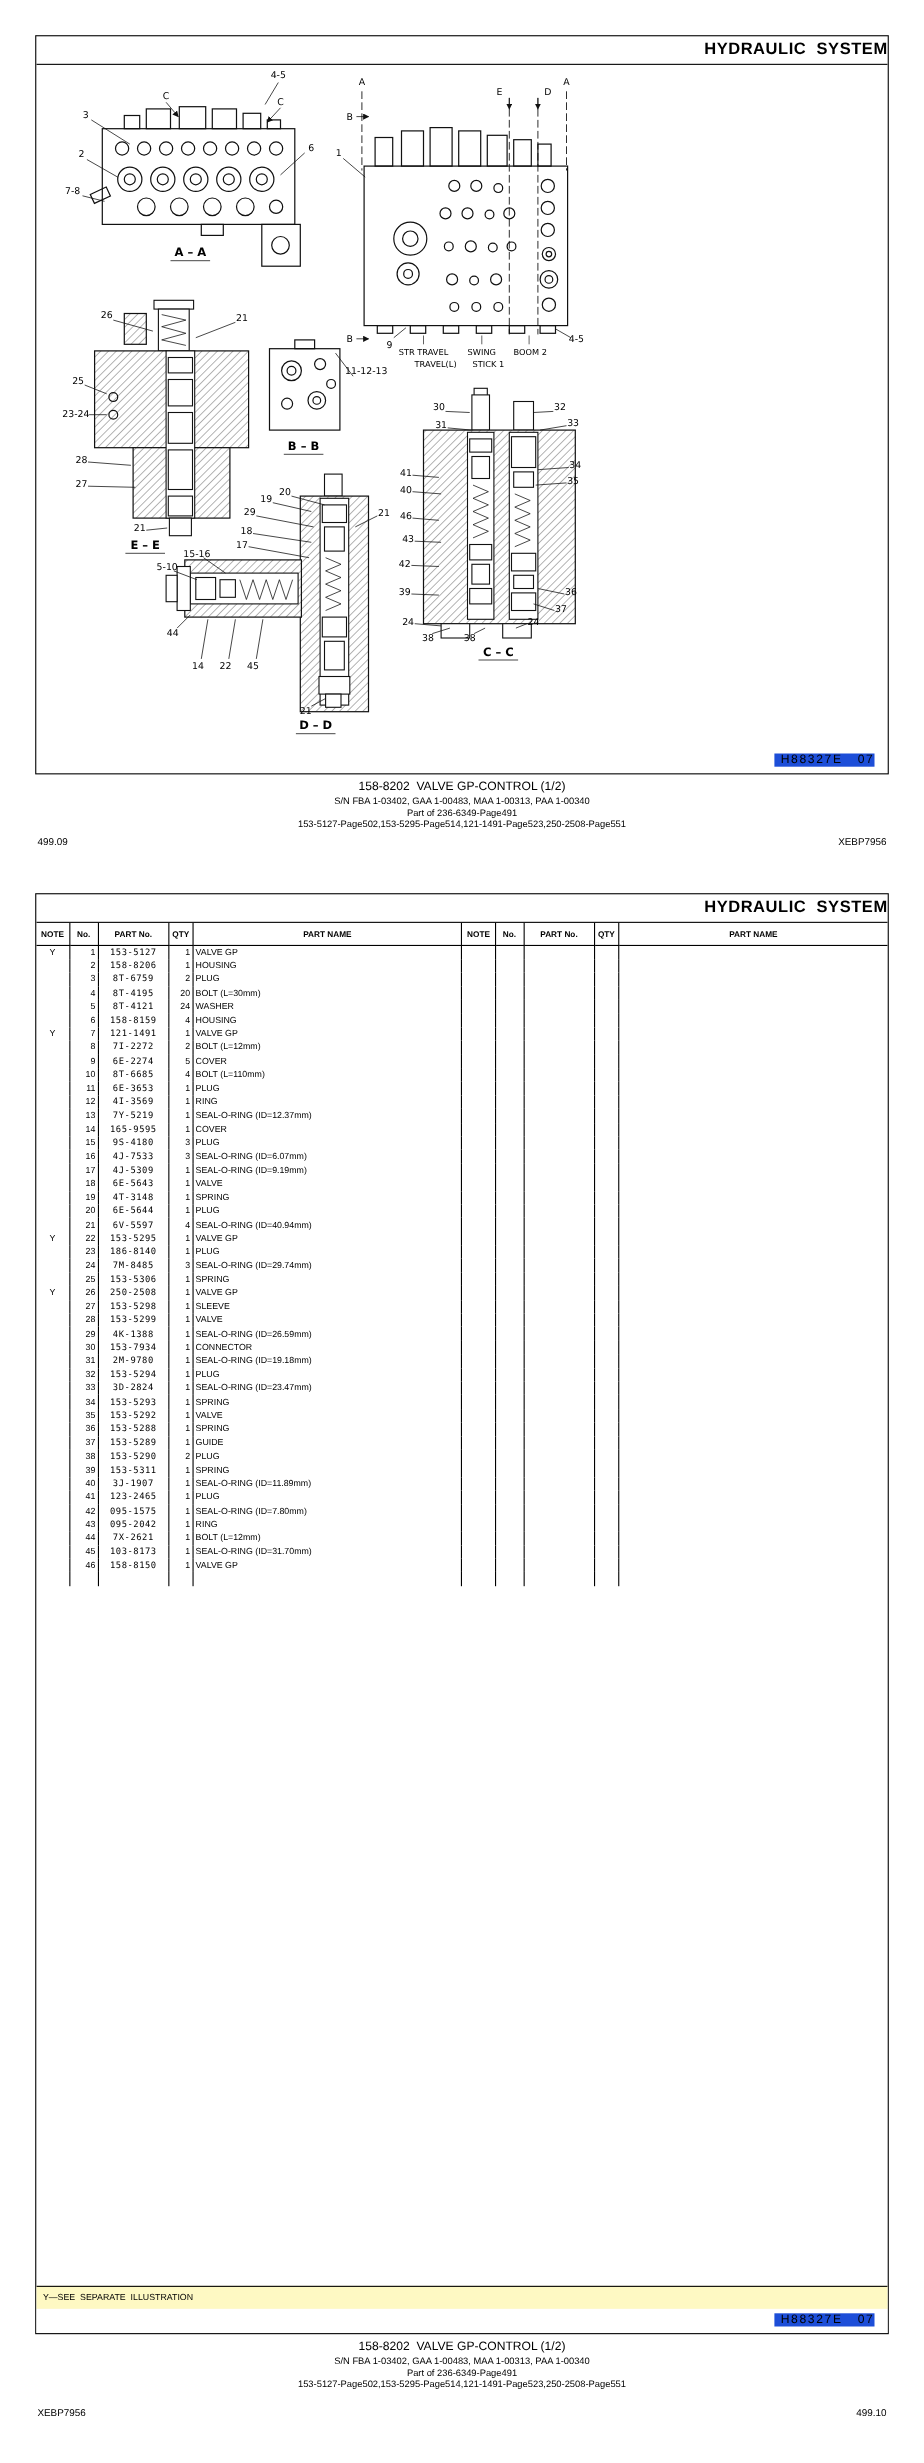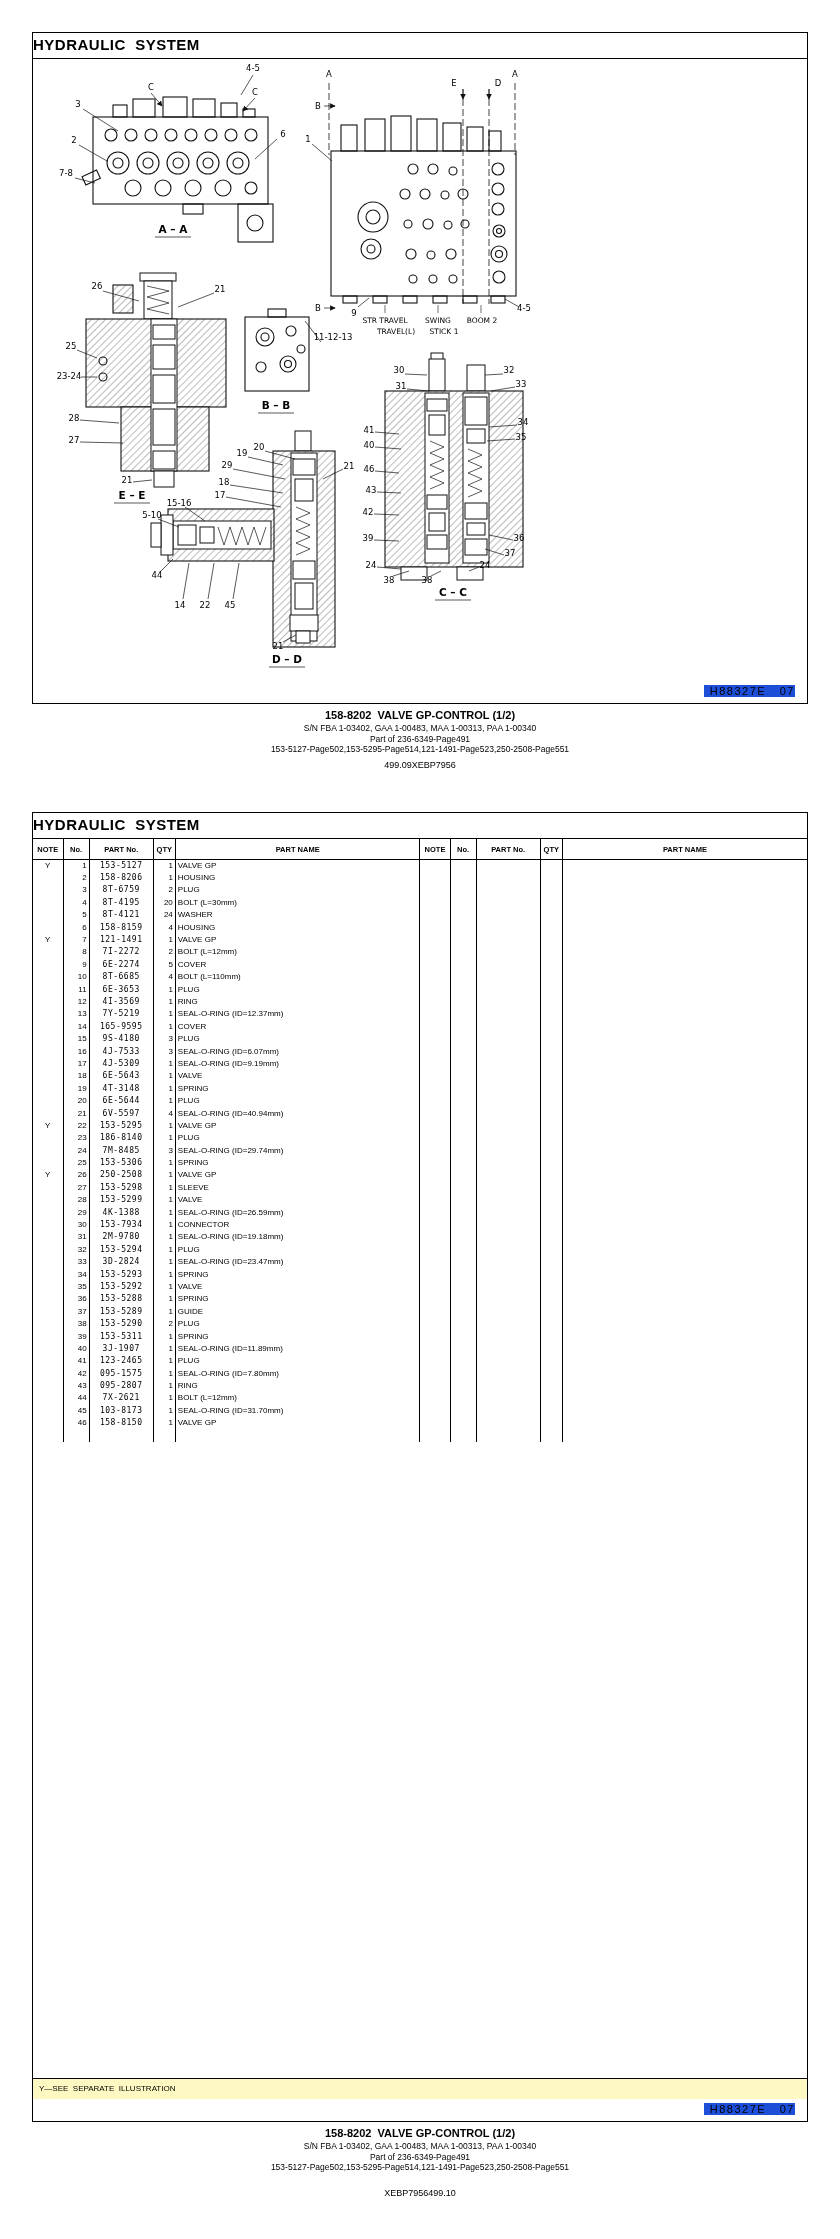--- a/index.html
+++ b/index.html
@@ -2,29 +2,29 @@
 <html><head>
 <meta charset="utf-8">
 <style>
   *{box-sizing:border-box}
   html,body{margin:0;padding:0}
   body{width:840px;height:2239px;background:#fff;color:#000;position:relative;
        font-family:"Liberation Sans",sans-serif;}
   .page-box{position:absolute;left:32px;width:776px;border:1.8px solid #000;background:#fff;overflow:hidden}
   #page1{top:32px;height:672px}
   #page2{top:812px;height:1310px}
-  .page-title{height:26px;line-height:24px;text-align:left;font-weight:bold;font-size:15px;
+  .page-title{height:26px;line-height:24px;text-align:right;font-weight:bold;font-size:15px;
               letter-spacing:.5px;border-bottom:1.6px solid #000;white-space:pre}
   .doc-ref{position:absolute;right:12px;bottom:6px;font-size:11px;letter-spacing:1.5px;white-space:pre;background:#1d4ed8;padding-left:6px}
   .caption{position:absolute;left:32px;width:776px;text-align:center}
   #caption1{top:709px}
   #caption2{top:2127px}
-  .caption .l1{font-size:11px;font-weight:bold;white-space:pre;margin-bottom:2px}
+  .caption .l1{font-size:11px;font-weight:normal;white-space:pre;margin-bottom:2px}
   .caption .ln{font-size:8.5px;line-height:10.5px}
-  .page-footer{position:absolute;left:32px;width:776px;display:flex;justify-content:center;font-size:9px;padding:0 2px}
+  .page-footer{position:absolute;left:32px;width:776px;display:flex;justify-content:space-between;font-size:9px;padding:0 2px}
   #footer1{top:760px}
   #footer2{top:2188px}
   
   #parts-table{width:100%;border-collapse:collapse;table-layout:fixed}
   #parts-table th{font-weight:bold;font-size:7.5px;padding:6px 0 5px;border-bottom:1.2px solid #000;white-space:nowrap;overflow:hidden}
   #parts-table td{font-size:8px;height:12.4px;padding:0 2px;line-height:10px;overflow:hidden;white-space:nowrap}
   #parts-table td,#parts-table th{border-right:1px solid #000}
   #parts-table td:last-child,#parts-table th:last-child{border-right:none}
   .c-note{text-align:center}
   .c-no{text-align:right;padding-right:4px}
@@ -898,21 +898,21 @@
           <td class="c-name">SEAL-O-RING (ID=7.80mm)</td>
           <td class="c-note"></td>
           <td class="c-no"></td>
           <td class="c-part"></td>
           <td class="c-qty"></td>
           <td class="c-name"></td>
         </tr>
         <tr>
           <td class="c-note"></td>
           <td class="c-no">43</td>
-          <td class="c-part">095-2807</td>
+          <td class="c-part">095-2042</td>
           <td class="c-qty">1</td>
           <td class="c-name">RING</td>
           <td class="c-note"></td>
           <td class="c-no"></td>
           <td class="c-part"></td>
           <td class="c-qty"></td>
           <td class="c-name"></td>
         </tr>
         <tr>
           <td class="c-note"></td>

